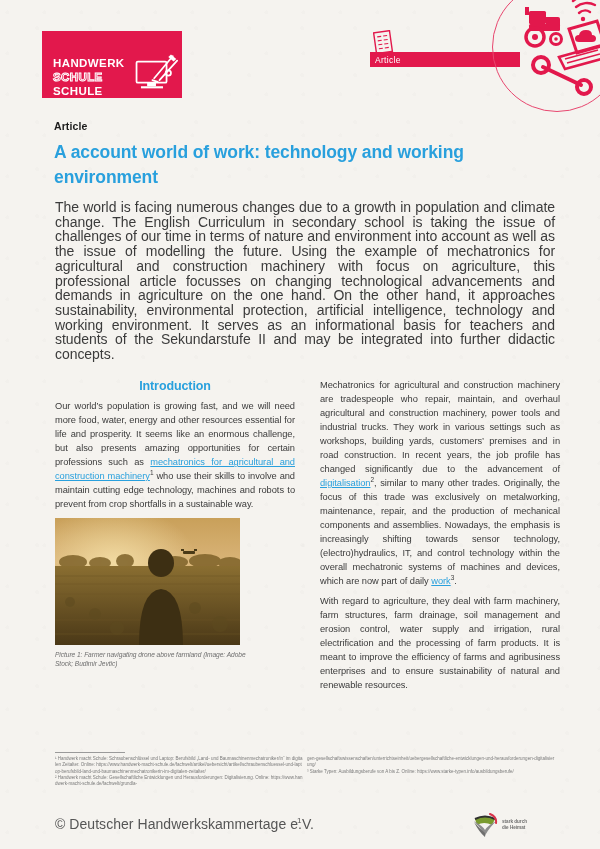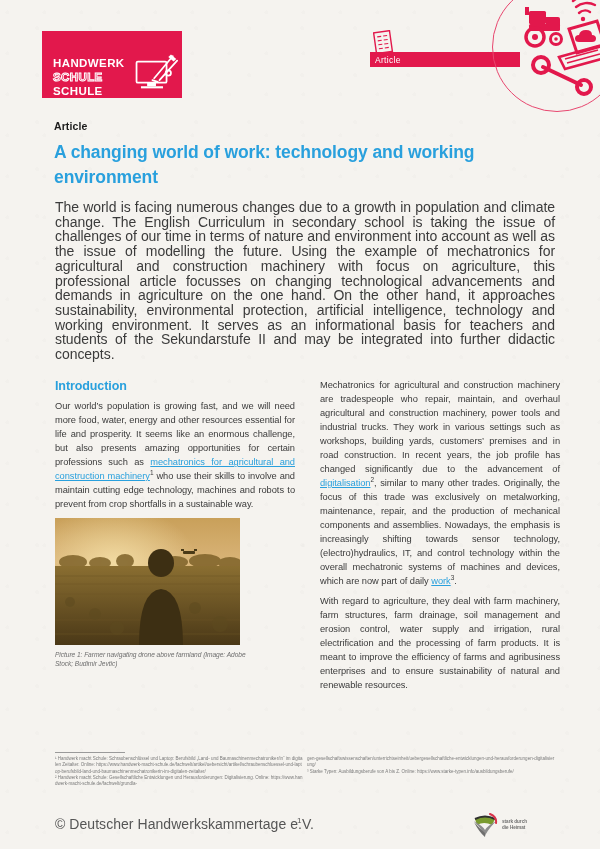--- a/index.html
+++ b/index.html
@@ -159,21 +159,21 @@
   .col-left  { left: 55px; }
   .col-right { left: 320px; }
 
   .col h2 {
     margin: 0 0 4px 0;
     font-size: 12.5px;
     line-height: 17px;
     font-weight: bold;
     color: #29a0dd;
     letter-spacing: -0.1px;
-    text-align: left;
+    text-align: center;
   }
   .col p { margin: 0 0 6px 0; }
 
   a.inline-link {
     color: #29a0dd;
     text-decoration: underline;
   }
   sup.fn {
     font-size: 6.5px;
     vertical-align: super;
@@ -335,21 +335,21 @@
         <g fill="none" stroke="#e2184c" stroke-width="4" stroke-linecap="round">
           <path d="M50 84 L88 102"></path>
         </g>
         <circle cx="48" cy="82" r="8" fill="none" stroke="#e2184c" stroke-width="4"></circle>
         <circle cx="91" cy="104" r="7" fill="none" stroke="#e2184c" stroke-width="4"></circle>
       </svg>
     </div>
   </div>
 
   <div class="kicker">Article</div>
-  <div class="main-title">A changing world of work: technology and working environment</div>
+  <div class="main-title">A account world of work: technology and working environment</div>
 
   <div class="intro">The world is facing numerous changes due to a growth in population and climate change. The English Curriculum in secondary school is taking the issue of challenges of our time in terms of nature and environment into account as well as the issue of modelling the future. Using the example of mechatronics for agricultural and construction machinery with focus on agriculture, this professional article focusses on changing technological advancements and demands in agriculture on the one hand. On the other hand, it approaches sustainability, environmental protection, artificial intelligence, technology and working environment. It serves as an informational basis for teachers and students of the Sekundarstufe II and may be integrated into further didactic concepts.</div>
 
   <div class="col col-left">
     <h2>Introduction</h2>
     <p><span>Our world’s population is growing fast, and we will need more food, water, energy and other resources essential for life and prosperity. It seems like an enormous challenge, but also presents amazing opportunities for certain professions such as </span><a class="inline-link" href="#">mechatronics for agricultural and construction machinery</a><sup class="fn">1</sup><span> who use their skills to involve and maintain cutting edge technology, machines and robots to prevent from crop shortfalls in a sustainable way.</span></p>
 
     <div class="photo">
       <svg width="185" height="127" viewBox="0 0 185 127">
         <defs>

